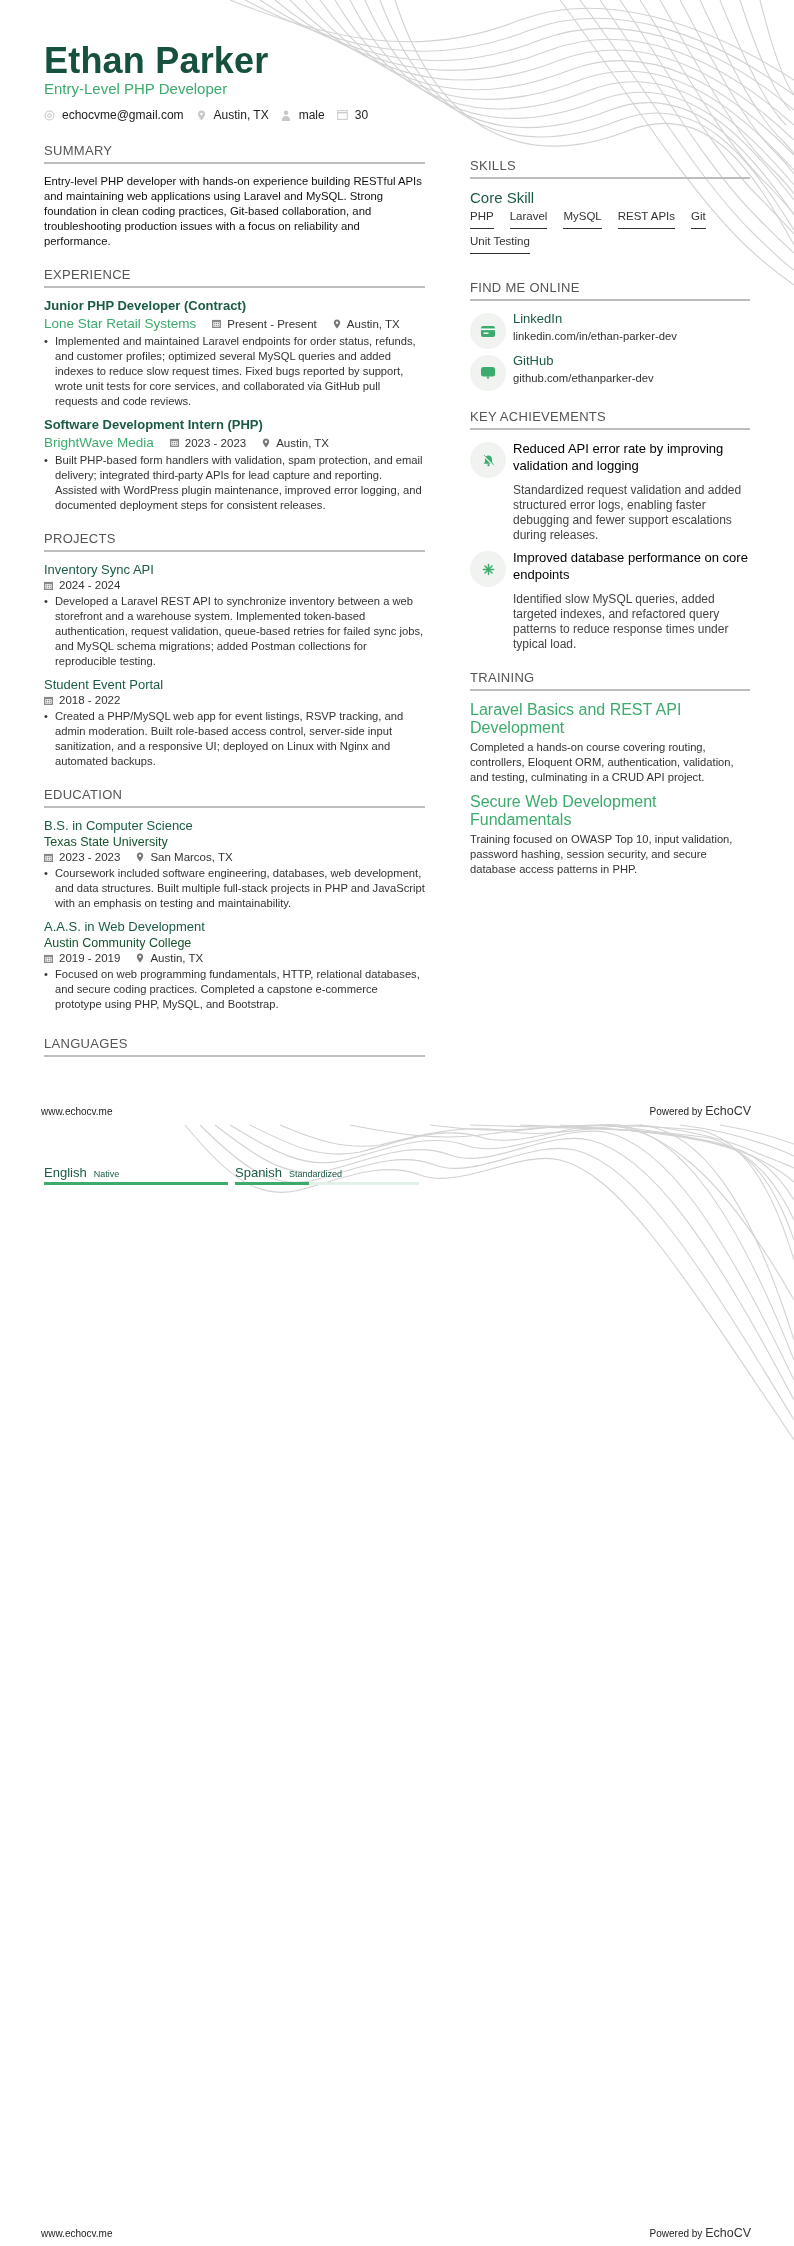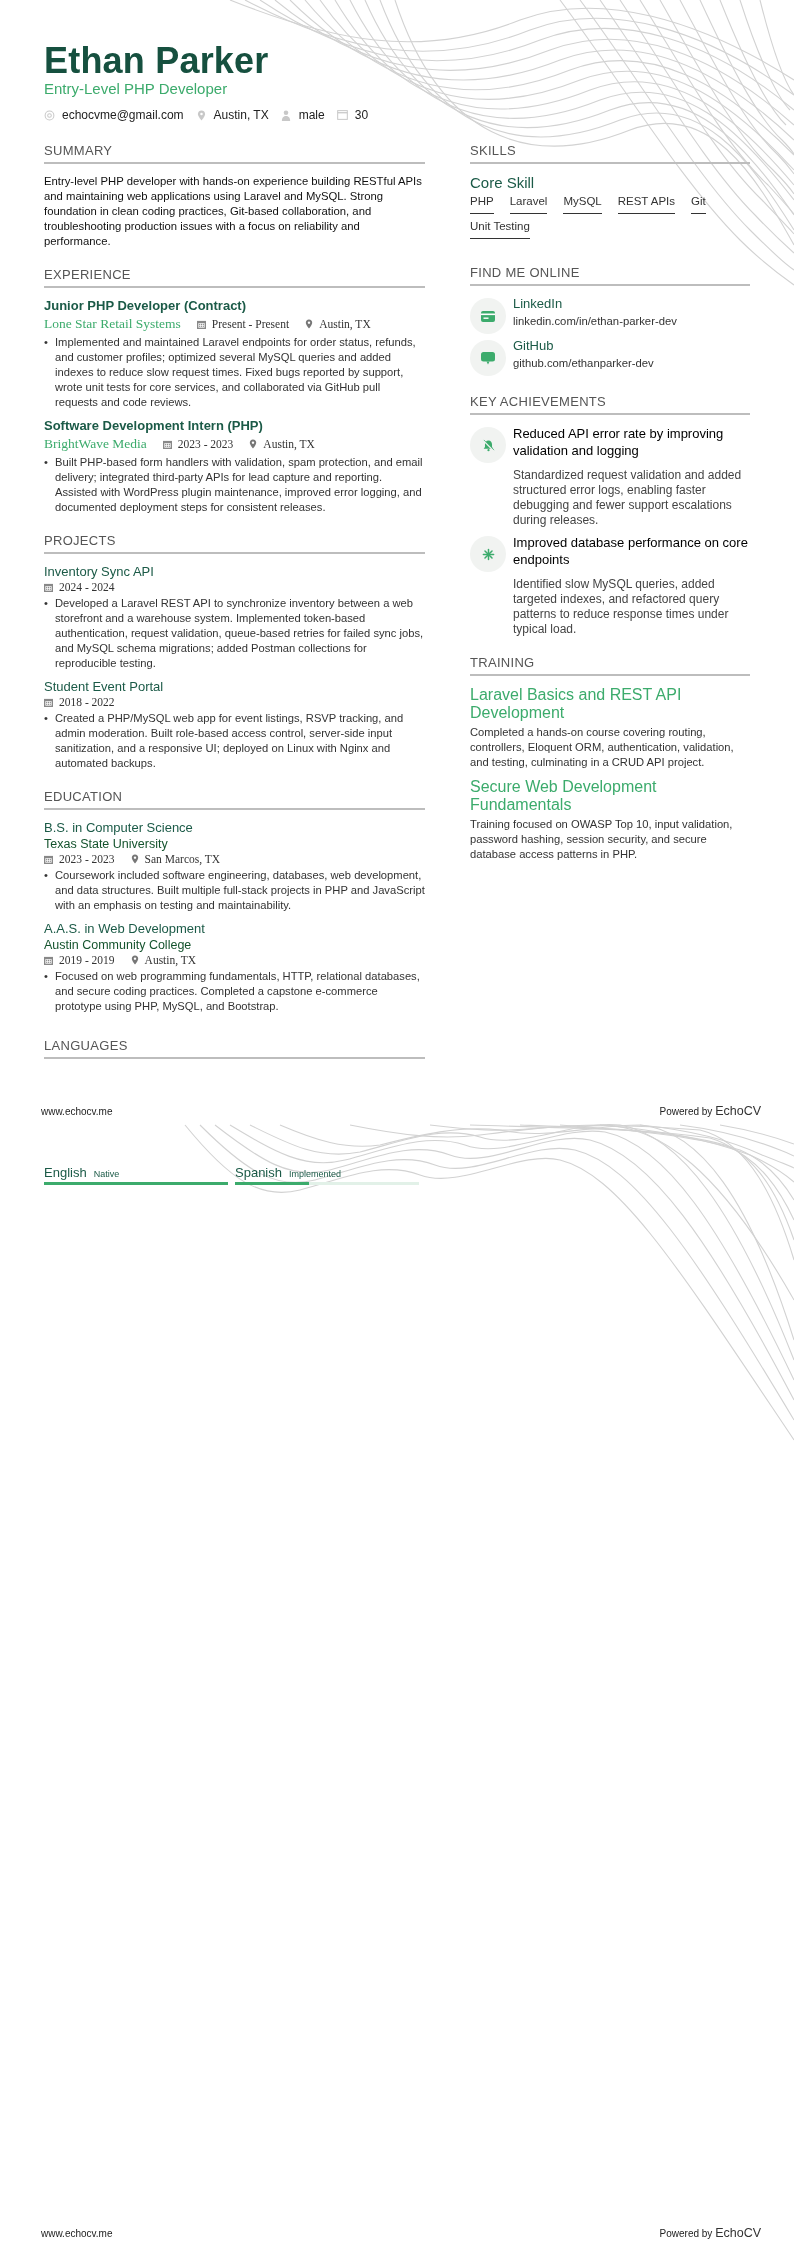--- a/index.html
+++ b/index.html
@@ -19,21 +19,21 @@
 
   .col-left { position: absolute; left: 44px; top: 143px; width: 381px; }
   .col-right { position: absolute; left: 470px; top: 143px; width: 280px; }
 
   .sec-title { font-size: 13px; color: #555; letter-spacing: 0.3px; padding-bottom: 4px; border-bottom: 2px solid #bdbdbd; margin-bottom: 10px; }
   .section { margin-bottom: 18px; }
 
   .summary-text { font-size: 11.3px; line-height: 15px; color: #111; }
 
   .job-title { font-size: 13px; font-weight: 700; color: #1b5a47; margin-bottom: 3px; }
-  .meta-row { display: flex; align-items: center; font-size: 11.5px; color: #333; margin-bottom: 3px; font-family: Liberation Serif, serif; }
+  .meta-row { display: flex; align-items: center; font-size: 11.5px; color: #333; margin-bottom: 3px; }
   .company { font-size: 13.5px; color: #3cab6c; margin-right: 16px; }
   .meta-item { display: inline-flex; align-items: center; margin-right: 16px; }
   .meta-item svg { margin-right: 6px; }
   .bullet { display: flex; font-size: 11.2px; line-height: 15px; color: #333; margin-bottom: 8px; }
   .bullet .dot { width: 11px; flex: none; }
   .proj-title { font-size: 13px; color: #1b5a47; margin-bottom: 2px; }
   .edu-school { font-size: 12.5px; color: #14532d; margin-bottom: 2px; }
 
   .core-title { font-size: 15px; color: #1b5a47; margin-bottom: 4px; }
   .skills { display: flex; flex-wrap: wrap; }
@@ -44,21 +44,21 @@
   .online-name { font-size: 13px; color: #1b5a47; margin-bottom: 4px; }
   .online-url { font-size: 11.3px; color: #333; text-align: right; }
 
   .ach-item { display: flex; margin-bottom: 6px; }
   .ach-title { font-size: 13px; color: #000000; line-height: 17px; margin-bottom: 3px; }
   .ach-desc { font-size: 12px; line-height: 15px; color: #444; margin-top: 9px; }
 
   .train-title { font-size: 16px; color: #3cab6c; margin-bottom: 3px; }
   .train-desc { font-size: 11.2px; line-height: 15px; color: #333; margin-bottom: 8px; }
 
-  .footer { position: absolute; left: 41px; right: 33px; display: flex; justify-content: space-between; align-items: baseline; font-size: 10px; color: #222; }
+  .footer { position: absolute; left: 41px; right: 43px; display: flex; justify-content: space-between; align-items: baseline; font-size: 10px; color: #222; }
   .footer .brand { font-size: 12.5px; color: #333; }
 
   .langs { position: absolute; left: 44px; top: 1165px; display: flex; }
   .lang { width: 184px; margin-right: 7px; }
   .lang-head { display: flex; align-items: baseline; margin-bottom: 2px; }
   .lang-name { font-size: 13px; color: #1b5a47; margin-right: 7px; text-align: right; }
   .lang-level { font-size: 9px; color: #1b5a47; }
   .bar { height: 3px; background: #e2f1e8; position: relative; }
   .bar-fill { position: absolute; left: 0; top: 0; height: 3px; background: #3cab6c; }
 </style>
@@ -343,21 +343,21 @@
       </div>
     </div>
 
     <div class="section" style="margin-top:24px;">
       <div class="sec-title">LANGUAGES</div>
     </div>
   </div>
 
   <div class="col-right">
 
-    <div class="section" style="margin-bottom:20px;">
+    <div class="section" style="margin-bottom:20px;margin-top:15px;">
       <div class="sec-title">SKILLS</div>
       <div class="core-title">Core Skill</div>
       <div class="skills">
         <span class="skill">PHP</span>
         <span class="skill">Laravel</span>
         <span class="skill">MySQL</span>
         <span class="skill">REST APIs</span>
         <span class="skill">Git</span>
         <span class="skill">Unit Testing</span>
       </div>
@@ -457,21 +457,21 @@
         <span class="lang-name">English</span>
         <span class="lang-level">Native</span>
       </div>
       <div class="bar">
         <div class="bar-fill" style="width:100%;"></div>
       </div>
     </div>
     <div class="lang">
       <div class="lang-head">
         <span class="lang-name">Spanish</span>
-        <span class="lang-level">Implemented</span>
+        <span class="lang-level">Standardized</span>
       </div>
       <div class="bar">
         <div class="bar-fill" style="width:40%;"></div>
       </div>
     </div>
   </div>
 
   <div class="footer" style="top:2226px;">
     <span>www.echocv.me</span>
     <span>

